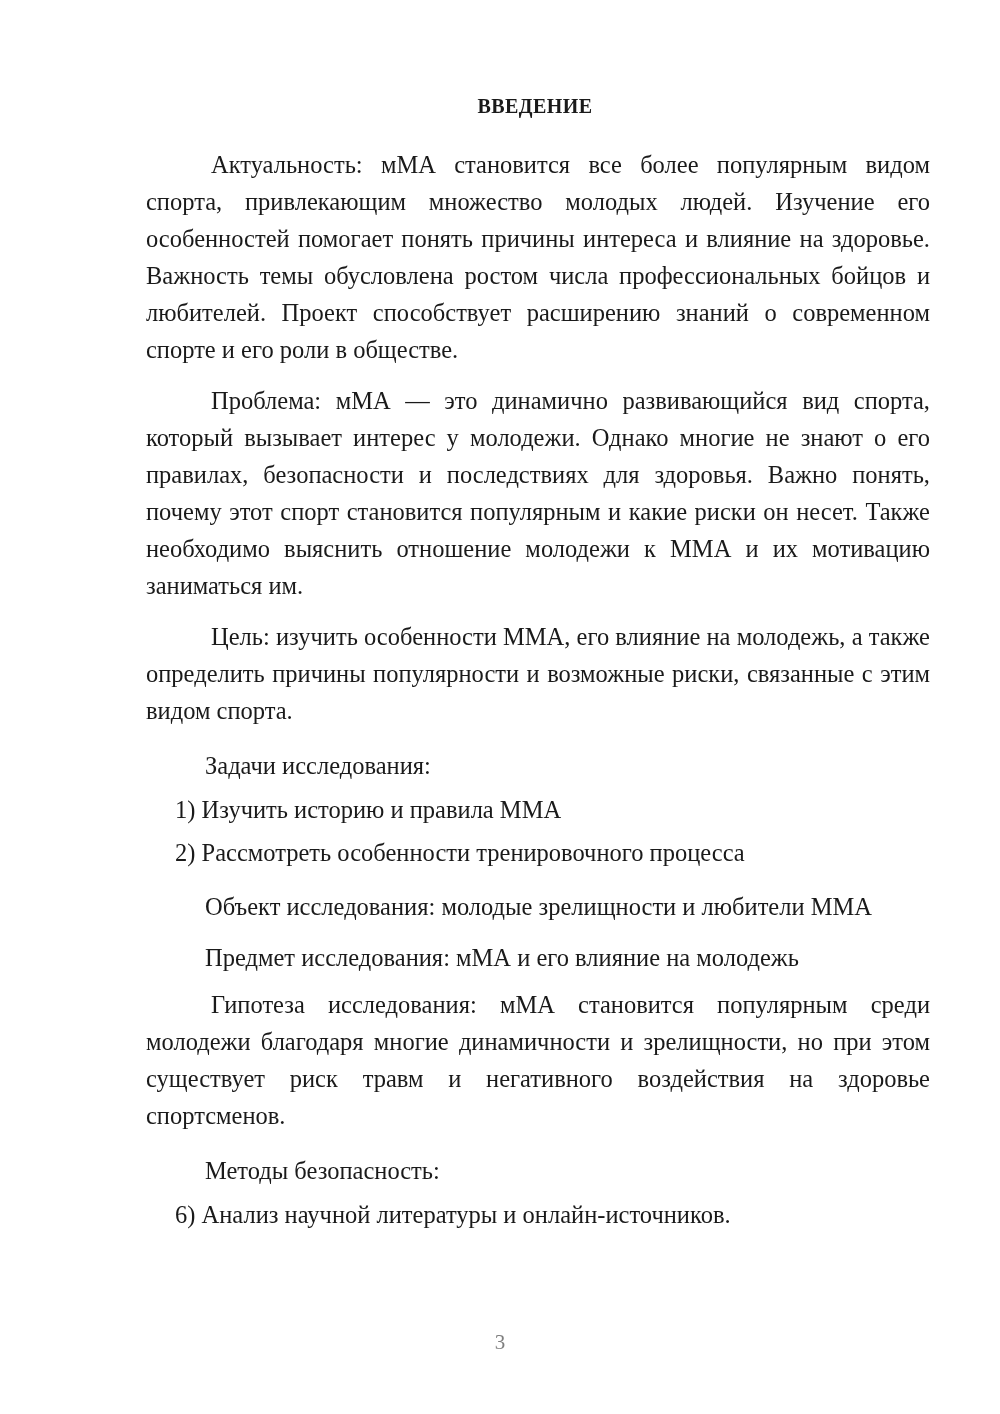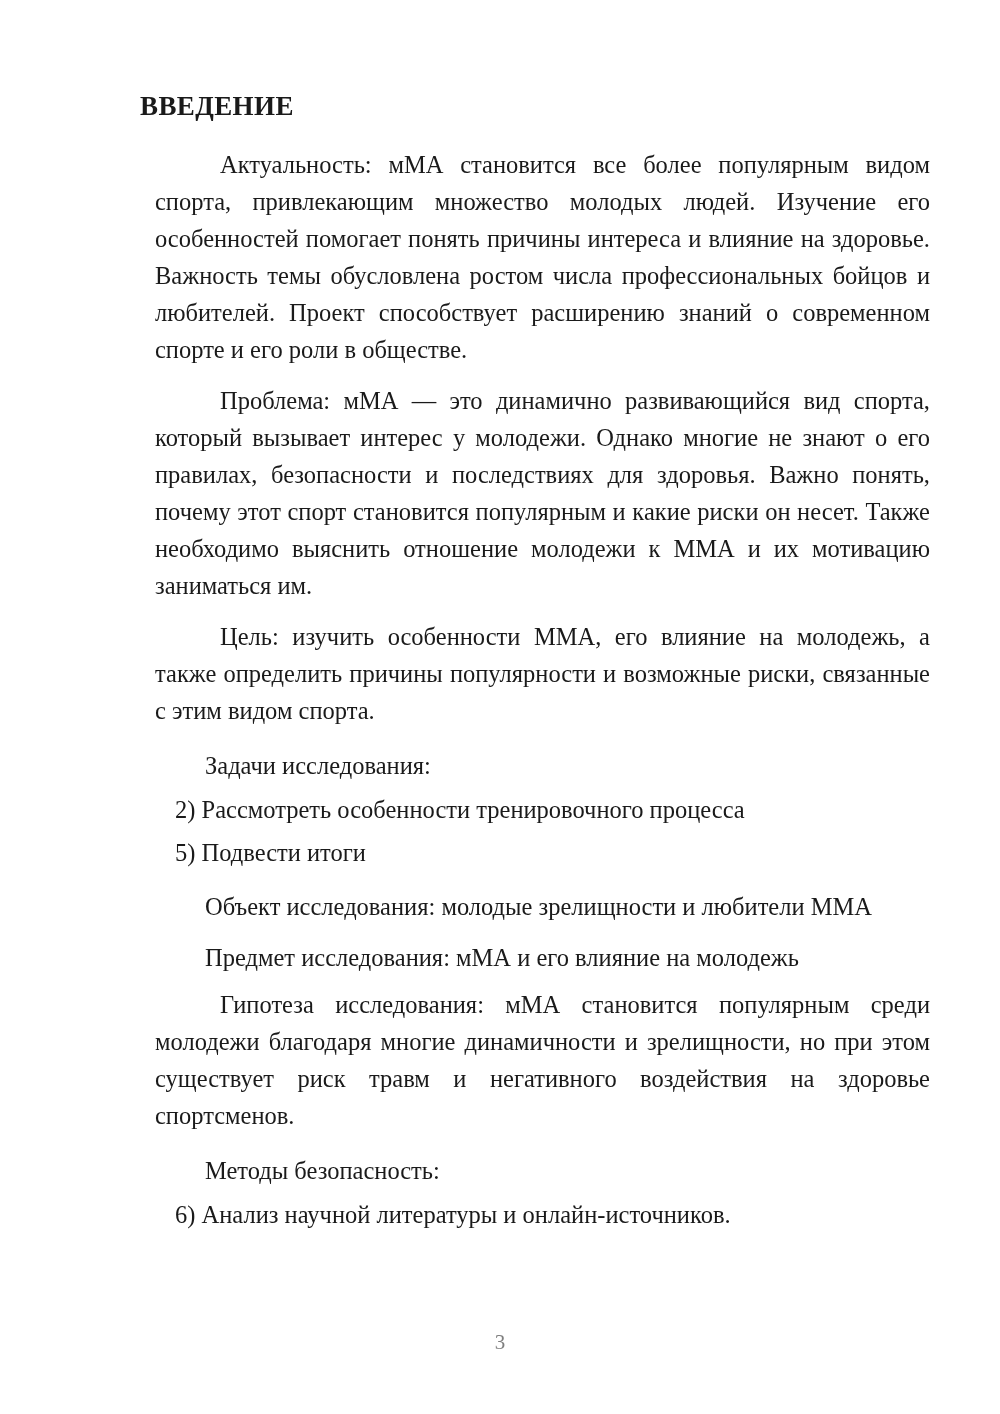--- a/index.html
+++ b/index.html
@@ -21,34 +21,34 @@
     overflow: hidden;
     box-sizing: border-box;
   }
   .content {
     position: absolute;
     left: 140px;
     top: 88px;
     width: 790px;
   }
   .doc-title {
-    font-size: 27px;
+    font-size: 20px;
     font-weight: bold;
-    text-align: left;
+    text-align: center;
     letter-spacing: 0.4px;
     line-height: 37px;
     margin: 0 0 21px 0;
   }
   .para {
     font-size: 24.5px;
     line-height: 37px;
     text-align: justify;
     text-justify: inter-word;
     text-indent: 65px;
-    margin: 0 0 8px 15px;
+    margin: 0 0 8px 6px;
     hyphens: none;
   }
   .para:last-child {
     margin-bottom: 0;
   }
   .lead-line {
     font-size: 24.5px;
     line-height: 37px;
     text-align: left;
     text-indent: 65px;
@@ -99,22 +99,22 @@
 
     <div class="spacer-sm"></div>
 
     <p class="para">Цель: изучить особенности ММА, его влияние на молодежь, а также определить причины популярности и возможные риски, связанные с этим видом спорта.</p>
 
     <div class="spacer-sm"></div>
 
     <p class="lead-line">Задачи исследования:</p>
 
     <ol class="list">
+      <li class="list-item">1) Изучить историю и правила ММА</li>
       <li class="list-item">2) Рассмотреть особенности тренировочного процесса</li>
-      <li class="list-item">5) Подвести итоги</li>
     </ol>
 
     <div class="spacer-md"></div>
 
     <p class="lead-line">Объект исследования: молодые зрелищности и любители ММА</p>
 
     <div class="spacer-sm"></div>
 
     <p class="lead-line">Предмет исследования: мМА и его влияние на молодежь</p>
 

